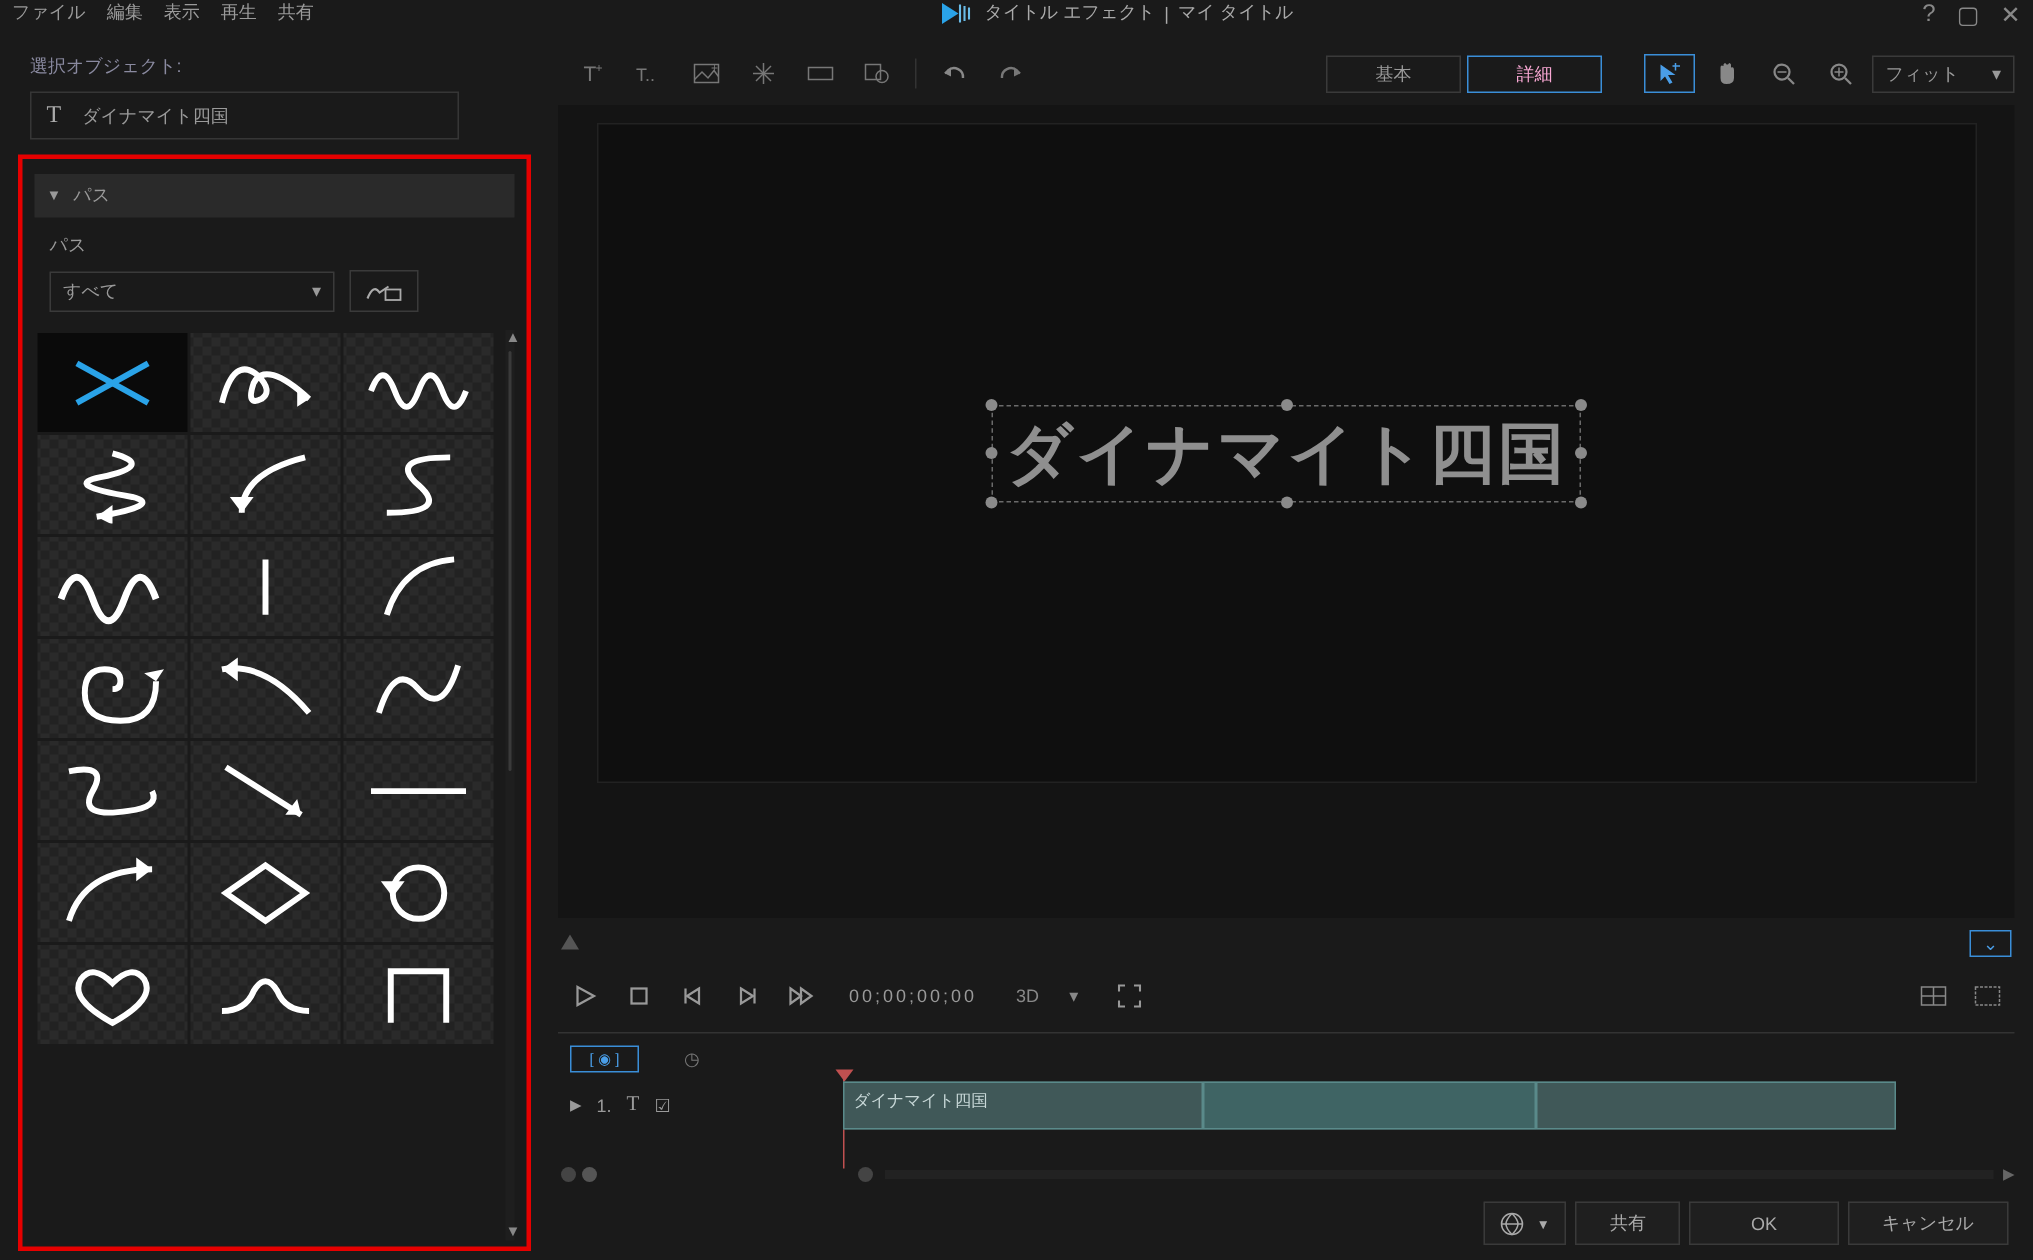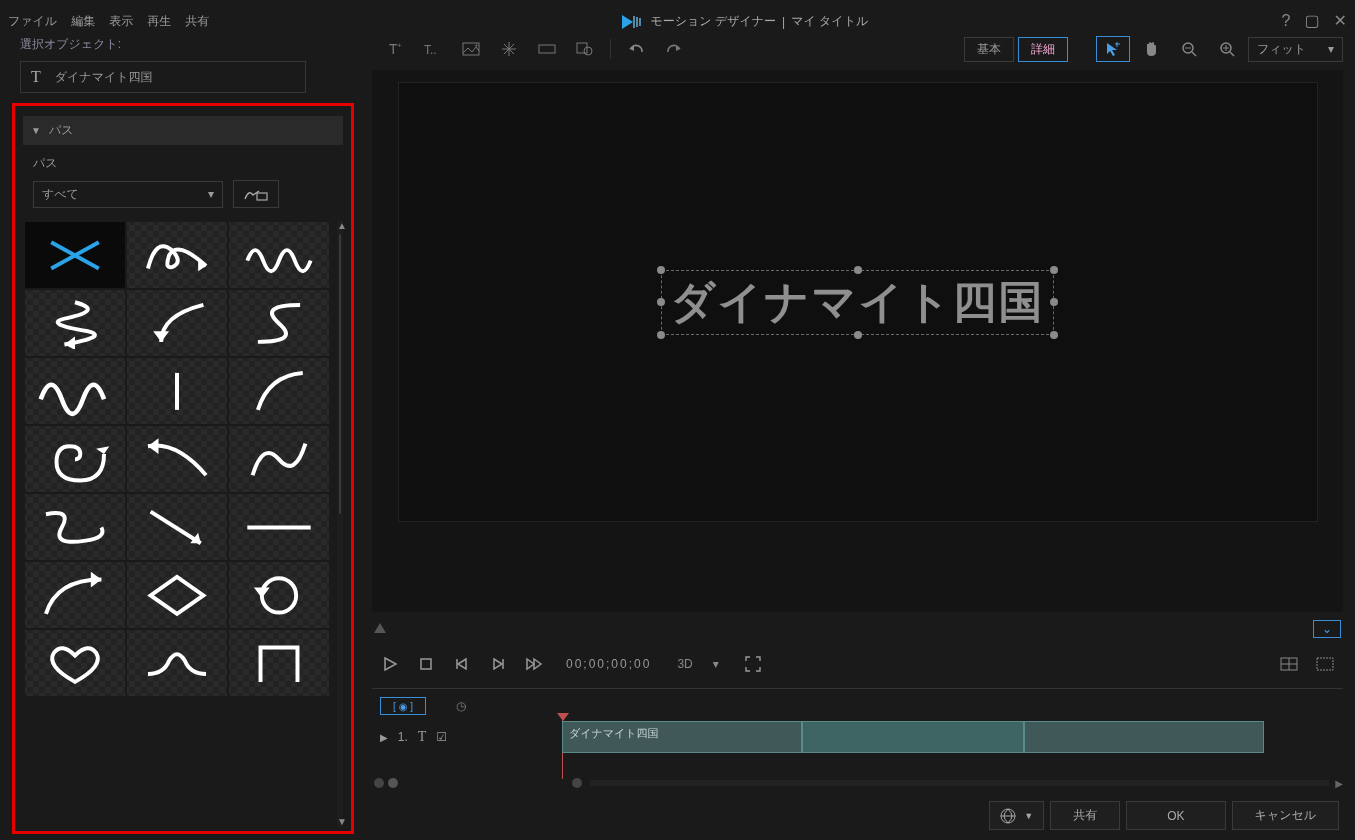--- a/index.html
+++ b/index.html
@@ -1,17 +1,17 @@
 <!DOCTYPE html>
 <html><head>
 <meta charset="utf-8">
 <style>
 * { box-sizing: border-box; margin: 0; padding: 0; font-family: "Meiryo", sans-serif; }
 body { background: #1a1a1a; color: #9a9a9a; font-size: 12px; width: 1355px; height: 840px; overflow: hidden; }
-.titlebar { height: 30px; display: flex; align-items: flex-end; justify-content: space-between; padding: 0 8px; }
+.titlebar { height: 30px; display: flex; align-items: flex-start; justify-content: space-between; padding: 0 8px; }
 .titlebar-left { display: flex; gap: 14px; }
 .titlebar-left span { cursor: pointer; }
 .titlebar-center { display: flex; align-items: center; gap: 6px; color: #aaa; }
 .titlebar-right { display: flex; gap: 14px; align-items: center; }
 .logo { display: inline-flex; }
 .logo svg { width: 22px; height: 14px; }
 .win-icon { cursor: pointer; font-size: 16px; color: #888; }
 .main { display: flex; height: 810px; }
 
 .left-panel { width: 360px; display: flex; flex-direction: column; padding-top: 0; }
@@ -37,21 +37,21 @@
 .vscroll { width: 14px; margin-left: 6px; background: #1e1e1e; position: relative; }
 .vscroll .arrow { position: absolute; left: 0; right: 0; text-align: center; font-size: 10px; color: #888; }
 .vscroll .arrow.up { top: 0; }
 .vscroll .arrow.dn { bottom: 0; }
 .vscroll .thumb { position: absolute; left: 2px; right: 2px; top: 14px; height: 280px; background: #3a3a3a; border-radius: 2px; }
 
 .right-side { flex: 1; display: flex; flex-direction: column; padding: 0 12px 6px 12px; }
 .toolbar { height: 38px; display: flex; align-items: center; gap: 4px; padding-left: 6px; }
 .tbtn { width: 34px; height: 26px; display: flex; align-items: center; justify-content: center; cursor: pointer; color: #777; }
 .tsep { width: 1px; height: 20px; background: #333; margin: 0 4px; }
-.mode-btn { border: 1px solid #3a3a3a; padding: 3px 12px; cursor: pointer; }
+.mode-btn { border: 1px solid #3a3a3a; padding: 3px 32px; cursor: pointer; }
 .mode-btn.active { border-color: #3a8ed8; color: #f9a8d4; }
 .fit-select { border: 1px solid #3a3a3a; padding: 3px 8px; display: flex; align-items: center; gap: 20px; cursor: pointer; width: 95px; justify-content: space-between; }
 .canvas-area { flex: 1; background: #141414; display: flex; align-items: center; justify-content: center; position: relative; margin-top: 2px; }
 .canvas-inner { background: #0f0f0f; box-shadow: inset 0 0 0 1px #222; width: 920px; height: 440px; position: absolute; top: 12px; display: flex; align-items: center; justify-content: center; }
 .text-box { border: 1px dashed #6a6a6a; padding: 2px 8px; position: relative; }
 .text-box .title-text { font-size: 44px; font-weight: 700; color: #8f8f8f; letter-spacing: 2px; white-space: nowrap; }
 .handle { width: 8px; height: 8px; background: #8a8a8a; border-radius: 50%; position: absolute; }
 .under-canvas { display: flex; align-items: center; padding: 6px 2px; gap: 6px; }
 .triangle-marker { width: 0; height: 0; border-left: 6px solid transparent; border-right: 6px solid transparent; border-bottom: 10px solid #555; }
 .playback { display: flex; align-items: center; gap: 12px; padding: 8px 6px; }
@@ -96,21 +96,21 @@
     <span class="logo">
       <svg viewBox="0 0 22 14">
           <polygon points="0,0 11,7 0,14" fill="#2aa3e8"></polygon>
           <g stroke="#6abce8" stroke-width="1.4">
             <line x1="12" y1="1" x2="12" y2="13"></line>
             <line x1="15" y1="2" x2="15" y2="12"></line>
             <line x1="18" y1="3" x2="18" y2="11"></line>
           </g>
         </svg>
     </span>
-    <span>モーション デザイナー</span>
+    <span>タイトル エフェクト</span>
     <span>|</span>
     <span>マイ タイトル</span>
   </div>
   <div class="titlebar-right">
     <span class="win-icon">?</span>
     <span class="win-icon">▢</span>
     <span class="win-icon">✕</span>
   </div>
 </div>
 

